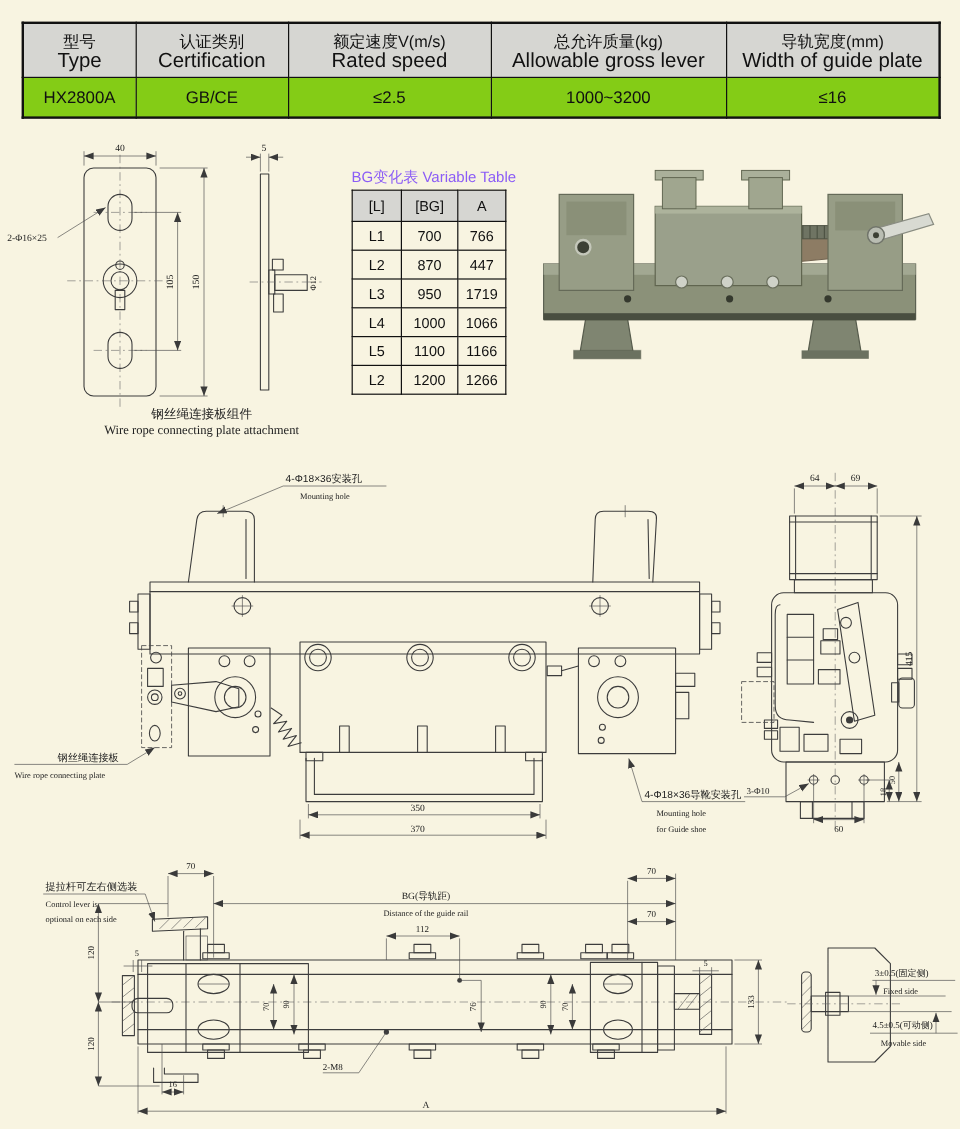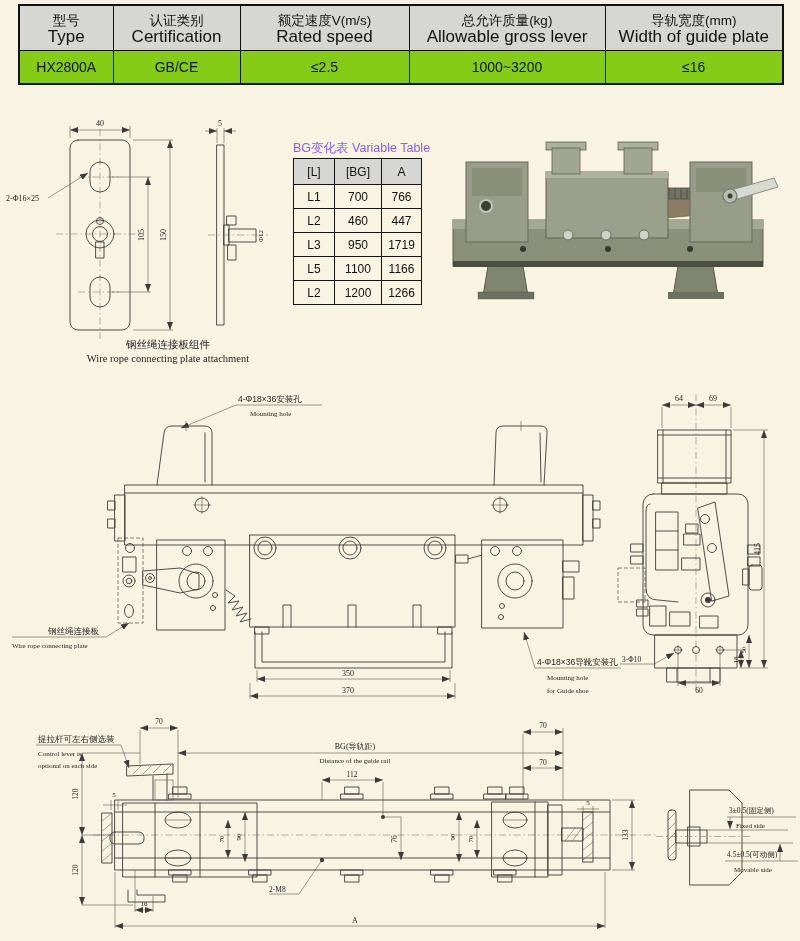--- a/index.html
+++ b/index.html
@@ -1,19 +1,19 @@
 <!DOCTYPE html>
 <html><head>
 <meta charset="utf-8">
 <style>
   html,body{margin:0;padding:0;}
   body{background:#e8e4d4;font-family:"Liberation Sans",sans-serif;}
   .page{position:relative;width:800px;height:941px;background:#f8f4e1;overflow:hidden;color:#111;}
   
-  table.spec{position:absolute;left:18px;top:4px;width:764px;border-collapse:collapse;table-layout:fixed;
+  table.spec{position:absolute;left:18px;top:18px;width:764px;border-collapse:collapse;table-layout:fixed;
     border:2.5px solid #111;}
   table.spec th,table.spec td{border:1.5px solid #111;text-align:center;vertical-align:middle;padding:0;}
   table.spec th{background:#d6d6d2;font-weight:normal;height:44px;}
   table.spec td{height:32px;font-size:14px;background:#84cc16;}
   table.spec .zh{font-size:13.5px;line-height:17px;}
   table.spec .en{font-size:17px;line-height:16px;}
   
   .bgt-title{position:absolute;left:293px;top:140px;font-size:12.5px;color:#8b5cf6;}
   table.bgt{position:absolute;left:293px;top:158px;width:128px;border-collapse:collapse;table-layout:fixed;
     border:1.8px solid #111;}
@@ -92,27 +92,32 @@
       <th>[BG]</th>
       <th>A</th>
     </tr>
     <tr>
           <td>L1</td>
           <td>700</td>
           <td>766</td>
         </tr>
     <tr>
           <td>L2</td>
-          <td>460</td>
+          <td>870</td>
           <td>447</td>
         </tr>
     <tr>
           <td>L3</td>
           <td>950</td>
           <td>1719</td>
+        </tr>
+    <tr>
+          <td>L4</td>
+          <td>1000</td>
+          <td>1066</td>
         </tr>
     <tr>
           <td>L5</td>
           <td>1100</td>
           <td>1166</td>
         </tr>
     <tr>
           <td>L2</td>
           <td>1200</td>
           <td>1266</td>

